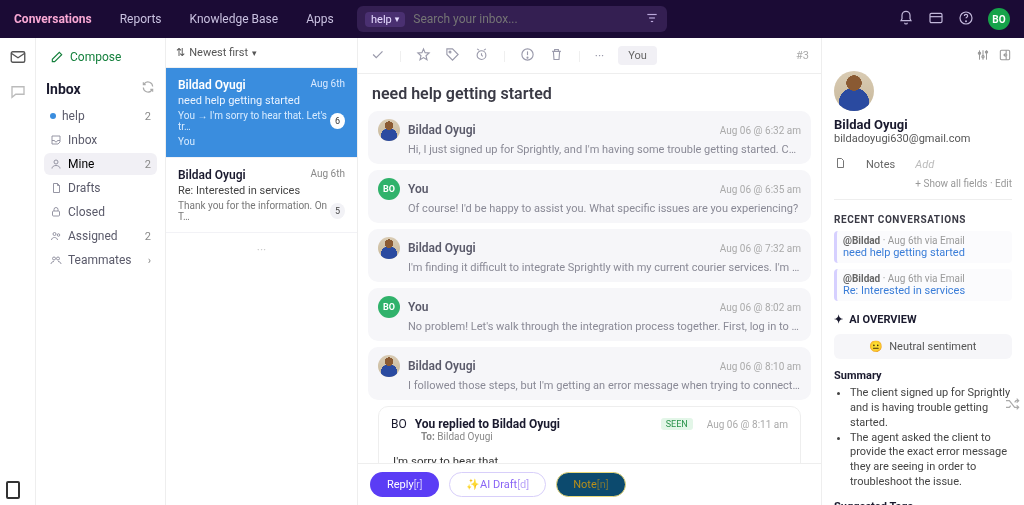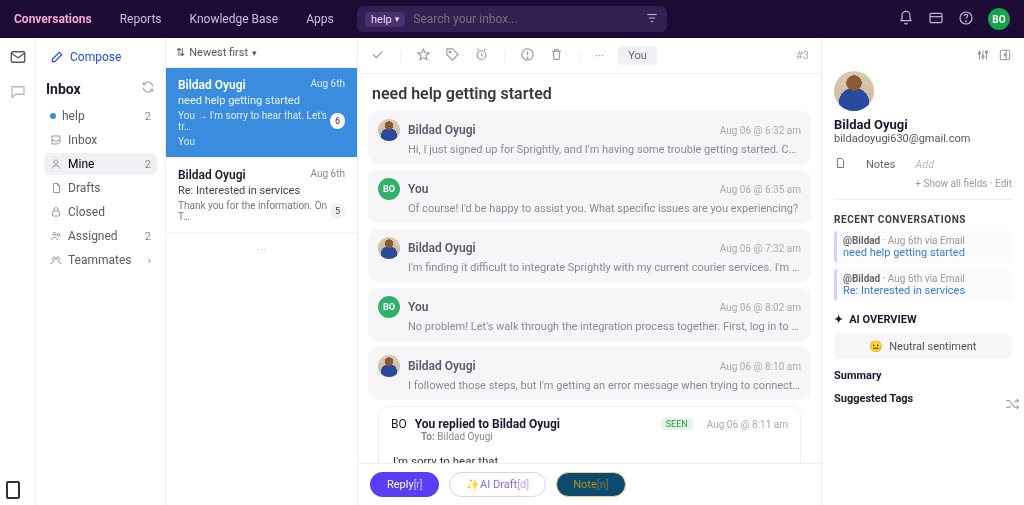--- a/index.html
+++ b/index.html
@@ -17,21 +17,21 @@
   .topright { margin-left:auto; display:flex; align-items:center; gap:14px; }
   .topicon { width:16px; height:16px; color:#c2b8da; }
   .avatar-bo { width:22px; height:22px; border-radius:50%; background:#16a34a; color:#fff; font-size:10px; font-weight:700; display:flex; align-items:center; justify-content:center; }
 
   
   .app { display:flex; height: calc(505px - 38px); }
   .rail { width:36px; border-right:1px solid #eee; display:flex; flex-direction:column; align-items:center; padding-top:10px; gap:14px; color:#7a7a8a; }
 
   
   .sidebar { width:130px; border-right:1px solid #eee; padding:8px 8px; }
-  .compose { color:#1d4ed8; font-size:12px; display:flex; align-items:center; gap:6px; padding:4px 6px; border-radius:6px; }
+  .compose { color:#15803d; font-size:12px; display:flex; align-items:center; gap:6px; padding:4px 6px; border-radius:6px; }
   .compose svg { width:14px; height:14px; }
   .sb-title { font-weight:700; font-size:14px; margin:12px 2px 8px; display:flex; align-items:center; justify-content:space-between; }
   .sb-item { display:flex; align-items:center; justify-content:space-between; padding:4px 6px; border-radius:6px; font-size:12px; color:#5a5a6a; cursor:pointer; margin-bottom:2px;}
   .sb-item .lbl { display:flex; align-items:center; gap:6px; }
   .sb-item.active { background:#f1f0f5; color:#000; }
   .count { color:#888; font-size:11px; }
 
   
   .convlist { width:192px; border-right:1px solid #eee; display:flex; flex-direction:column; }
   .convlist .sort { font-size:11px; color:#555; padding:8px 10px; display:flex; align-items:center; gap:4px; border-bottom:1px solid #f0f0f0; }
@@ -421,20 +421,24 @@
     </div>
     <div class="aiov">
         <span>✦</span>
         <span>AI OVERVIEW</span>
       </div>
     <div class="sent">
         <span>😐</span>
         <span>Neutral sentiment</span>
       </div>
     <div class="summ">Summary</div>
+    <ul>
+      <li>The client signed up for Sprightly and is having trouble getting started.</li>
+      <li>The agent asked the client to provide the exact error message they are seeing in order to troubleshoot the issue.</li>
+    </ul>
     <div class="summ" style="margin-top:10px">Suggested Tags</div>
 
   </div>
 </div>
 
 <div class="leftcorner"></div>
 <div class="shuffle"><svg width="16" height="16" viewBox="0 0 24 24" fill="none" stroke="currentColor" stroke-width="1.8">
       <path d="M3 7h5l8 10h5M3 17h5l2-2.5M16 9.5L18 7h3"></path>
       <path d="M19 4l3 3-3 3M19 14l3 3-3 3"></path>
     </svg></div>

